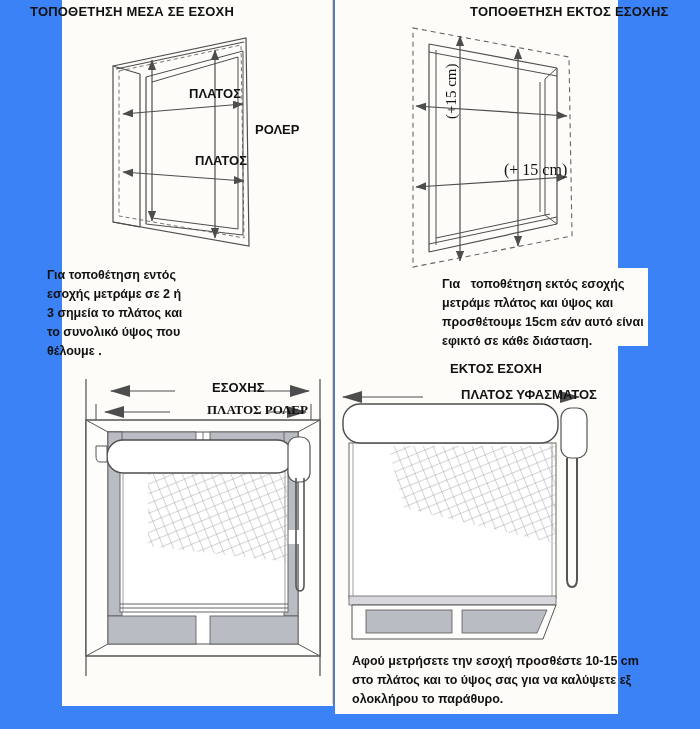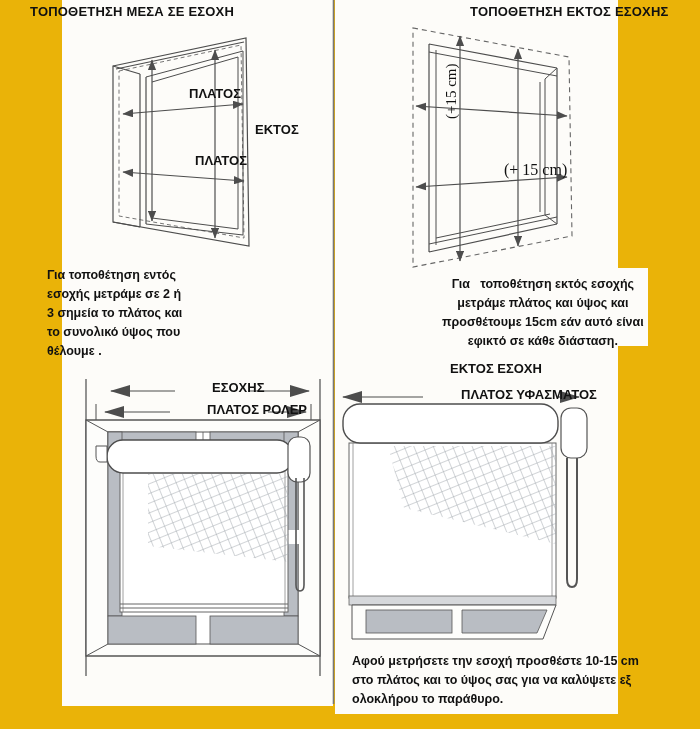--- a/index.html
+++ b/index.html
@@ -1,18 +1,18 @@
 <!DOCTYPE html>
 <html><head>
 <meta charset="utf-8">
 <style>
   html,body{margin:0;padding:0;}
   #page{
     position:relative;width:700px;height:729px;overflow:hidden;
-    background:#eab308;
+    background:#3b82f6;
     font-family:"Liberation Sans", sans-serif;
     color:#111;
   }
   .abs{position:absolute;}
   .panel{background:#fdfcf9;}
   .ttl{font-weight:bold;font-size:13px;letter-spacing:.2px;white-space:pre;}
   .cap{font-weight:bold;font-size:12.5px;line-height:19px;white-space:pre;}
   .lbl{font-weight:bold;font-size:13px;white-space:pre;margin-left:33px;}
   .serif{font-family:"Liberation Serif", serif;font-weight:normal;}
   .vrot{transform:rotate(-90deg);transform-origin:0 0;}
@@ -124,42 +124,42 @@
       <rect x="366" y="610" width="86" height="23" fill="#b9bdc3" stroke="#555" stroke-width="0.8"></rect>
       <polygon points="462,610 547,610 537,633 462,633" fill="#b9bdc3" stroke="#555" stroke-width="0.8"></polygon>
       <rect x="343" y="404" width="215" height="39" rx="17" fill="#ffffff" stroke="#4d4d4d" stroke-width="1.4"></rect>
       <rect x="561" y="408" width="26" height="50" rx="10" fill="#fff" stroke="#555" stroke-width="1.2"></rect>
       <path d="M567,458 V579 Q567,587 572,587 Q577,587 577,579 V458" fill="none" stroke="#555" stroke-width="2"></path>
     </g>
   </svg>
 
   <div class="abs ttl" style="left:30px;top:4px;">ΤΟΠΟΘΕΤΗΣΗ ΜΕΣΑ ΣΕ ΕΣΟΧΗ</div>
   <div class="abs lbl" style="left:156px;top:86px;">ΠΛΑΤΟΣ</div>
-  <div class="abs lbl" style="left:222px;top:122px;">ΕΚΤΟΣ</div>
+  <div class="abs lbl" style="left:222px;top:122px;">ΡΟΛΕΡ</div>
   <div class="abs lbl" style="left:162px;top:153px;">ΠΛΑΤΟΣ</div>
   <div class="abs" style="left:47px;top:266px;">
     <div class="cap">Για τοποθέτηση εντός</div>
     <div class="cap">εσοχής μετράμε σε 2 ή</div>
     <div class="cap">3 σημεία το πλάτος και</div>
     <div class="cap">το συνολικό ύψος που</div>
     <div class="cap">θέλουμε .</div>
   </div>
 
   <div class="abs ttl" style="left:470px;top:4px;">ΤΟΠΟΘΕΤΗΣΗ ΕΚΤΟΣ ΕΣΟΧΗΣ</div>
   <div class="abs serif vrot" style="left:443px;top:119px;font-size:15px;">(+15 cm)</div>
   <div class="abs serif" style="left:504px;top:161px;font-size:16px;">(+ 15 cm)</div>
-  <div class="abs" style="left:442px;top:275px;text-align:center;">
+  <div class="abs" style="left:442px;top:275px;">
     <div class="cap">Για   τοποθέτηση εκτός εσοχής</div>
     <div class="cap">μετράμε πλάτος και ύψος και</div>
     <div class="cap">προσθέτουμε 15cm εάν αυτό είναι</div>
     <div class="cap">εφικτό σε κάθε διάσταση.</div>
   </div>
 
   <div class="abs lbl" style="left:179px;top:380px;">ΕΣΟΧΗΣ</div>
-  <div class="abs lbl" style="left:174px;top:402px;">ΠΛΑΤΟΣ ΡΟΛΕΡ</div>
+  <div class="abs lbl" style="left:174px;top:402px;font-family:Liberation Serif, serif;">ΠΛΑΤΟΣ ΡΟΛΕΡ</div>
 
   <div class="abs lbl" style="left:417px;top:361px;">ΕΚΤΟΣ ΕΣΟΧΗ</div>
   <div class="abs lbl" style="left:428px;top:387px;">ΠΛΑΤΟΣ ΥΦΑΣΜΑΤΟΣ</div>
   <div class="abs" style="left:352px;top:652px;">
     <div class="cap">Αφού μετρήσετε την εσοχή προσθέστε 10-15 cm</div>
     <div class="cap">στο πλάτος και το ύψος σας για να καλύψετε εξ</div>
     <div class="cap">ολοκλήρου το παράθυρο.</div>
   </div>
 
 </div>

